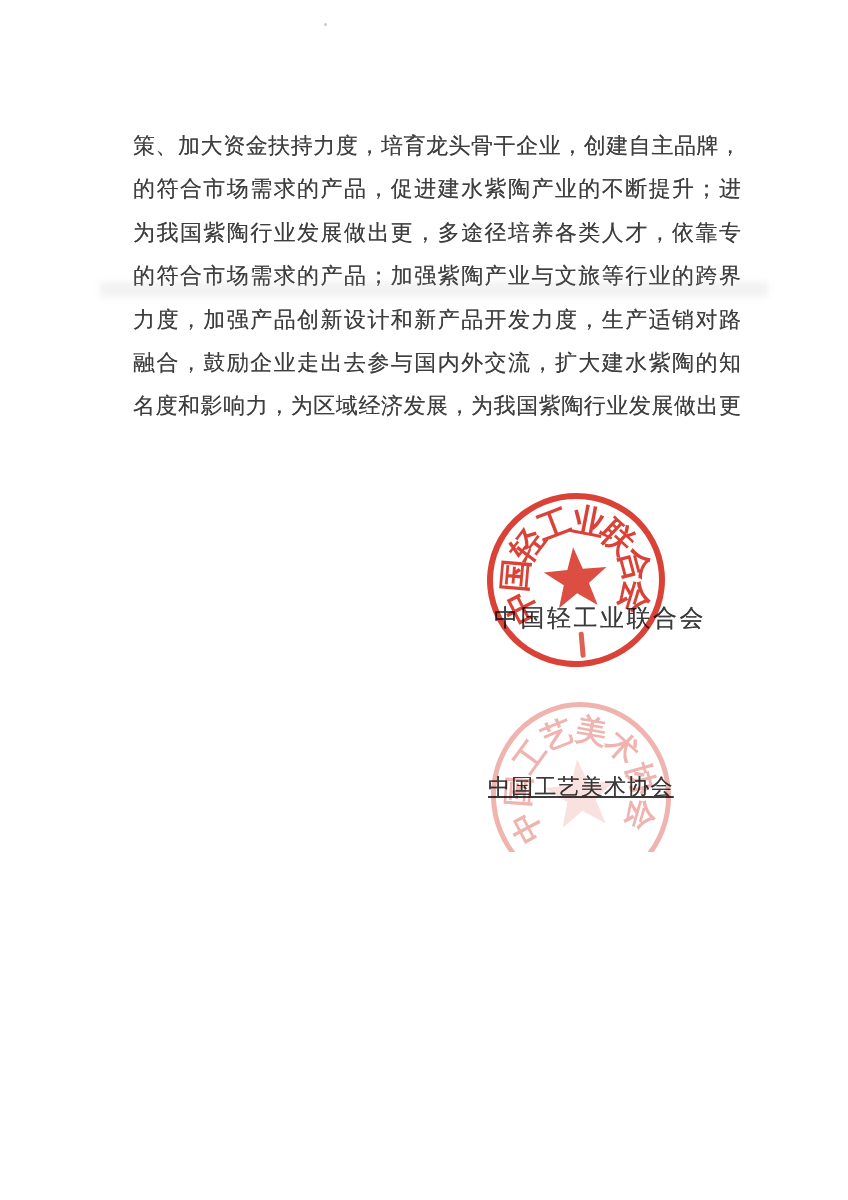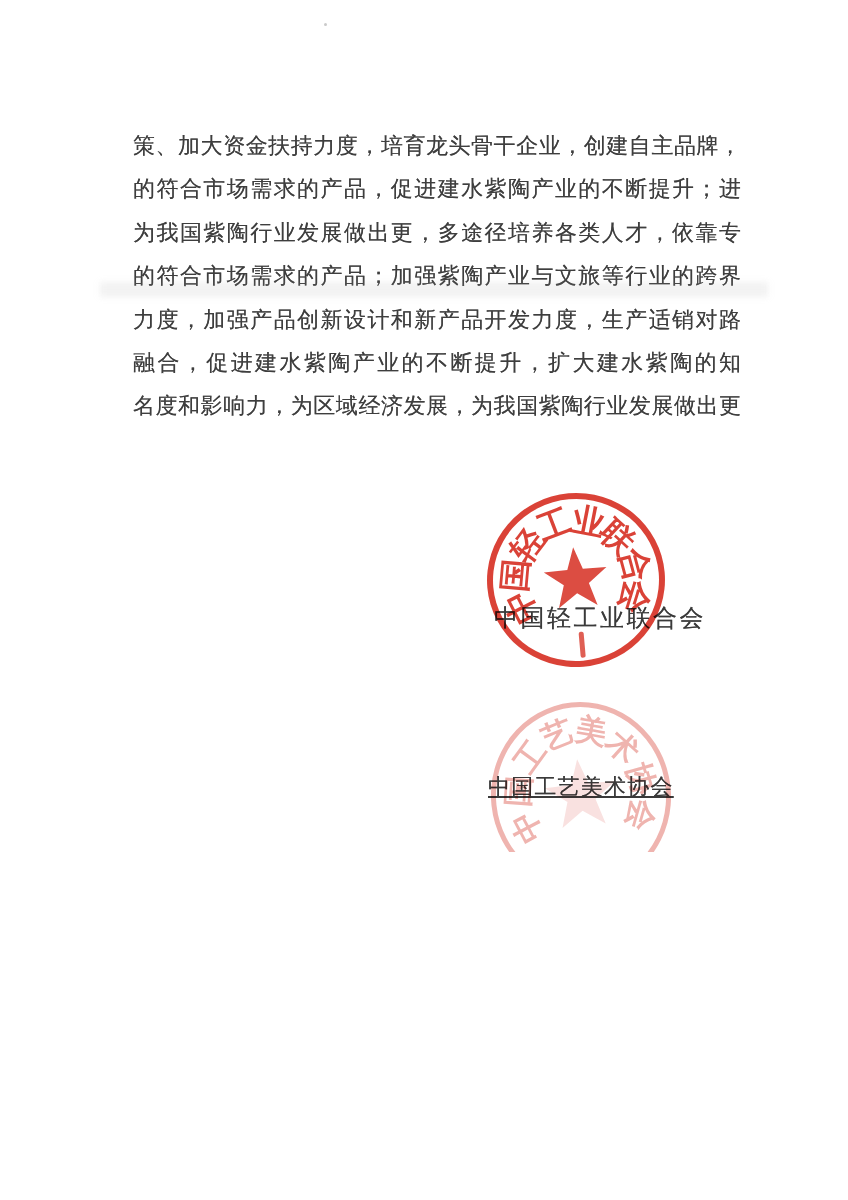--- a/index.html
+++ b/index.html
@@ -60,21 +60,21 @@
   <div class="artifact artifact-dash-b"></div>
   <div class="artifact artifact-speck"></div>
   <div class="artifact artifact-dot"></div>
 
   <div class="body-text" id="body-text">
       <div class="body-line">策、加大资金扶持力度，培育龙头骨干企业，创建自主品牌，</div>
       <div class="body-line">的符合市场需求的产品，促进建水紫陶产业的不断提升；进</div>
       <div class="body-line">为我国紫陶行业发展做出更，多途径培养各类人才，依靠专</div>
       <div class="body-line">的符合市场需求的产品；加强紫陶产业与文旅等行业的跨界</div>
       <div class="body-line">力度，加强产品创新设计和新产品开发力度，生产适销对路</div>
-      <div class="body-line">融合，促进建水紫陶产业的不断提升，扩大建水紫陶的知</div>
+      <div class="body-line">融合，鼓励企业走出去参与国内外交流，扩大建水紫陶的知</div>
       <div class="body-line">名度和影响力，为区域经济发展，为我国紫陶行业发展做出更</div>
     </div>
 
   <div class="sig-text sig-1">中国轻工业联合会</div>
   <div class="sig-text sig-2">中国工艺美术协会</div>
   <div class="sig-text sig-3">中国陶瓷工业协会</div>
   <div class="sig-text sig-date">2015 年 9 月 16 日</div>
 
   <div class="seal" style="left: 487px; top: 493px; width: 178px; height: 174px; transform: rotate(-5deg); opacity: 0.95;">
       <div class="seal-ring" style="border: 6px solid rgb(216, 56, 44);"></div>

